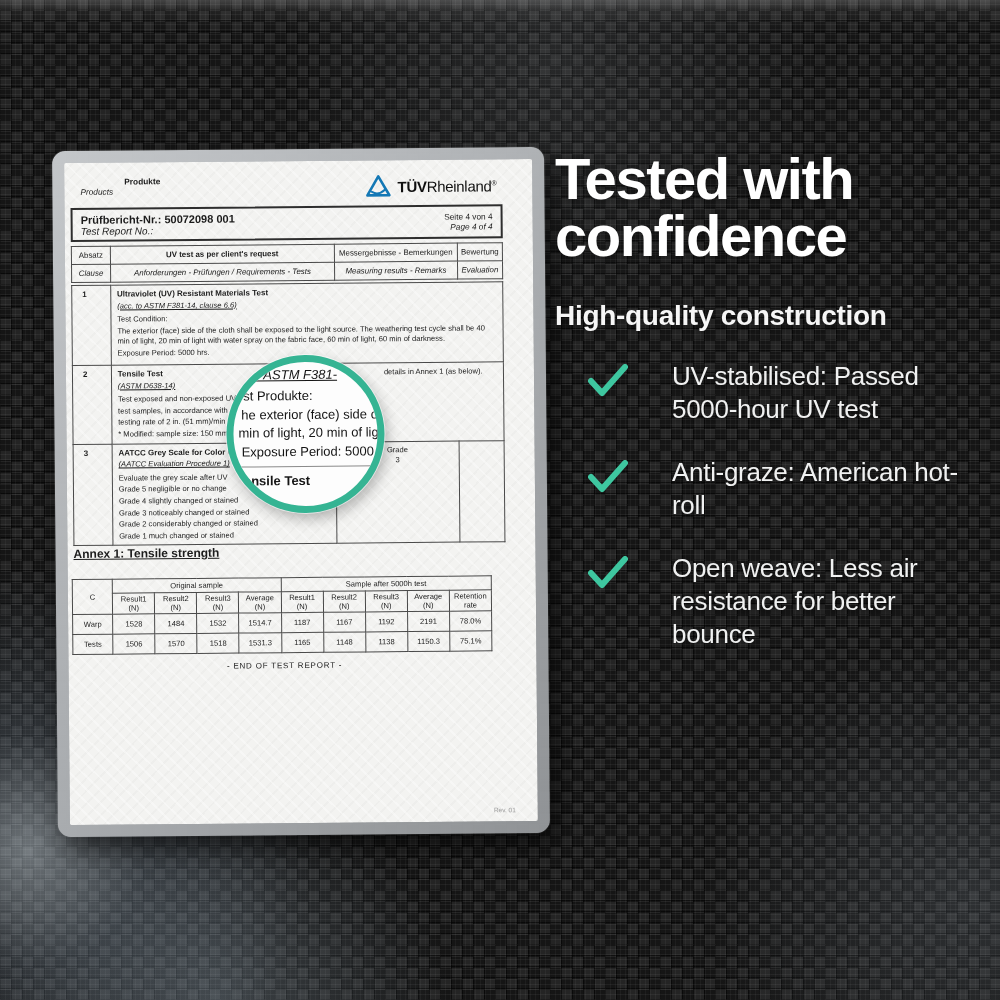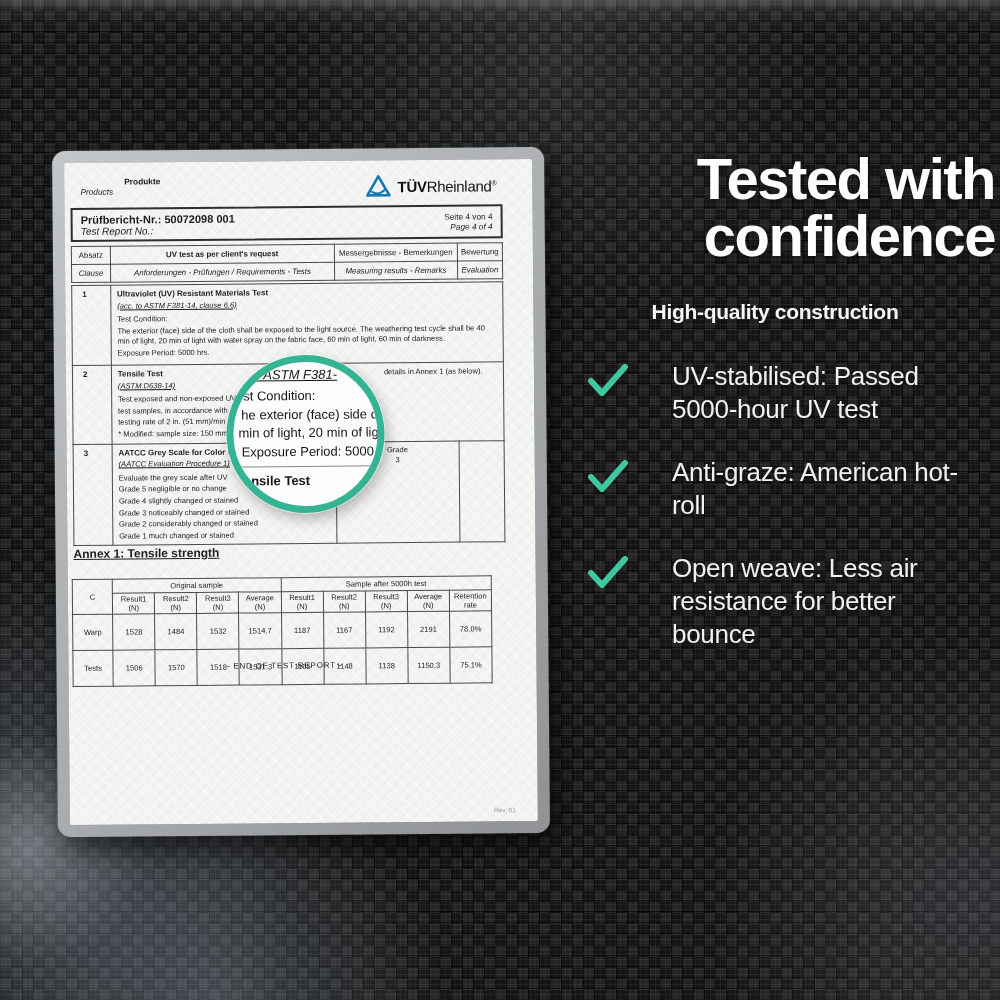--- a/index.html
+++ b/index.html
@@ -75,21 +75,21 @@
   .main-table .para { margin-bottom:1px; }
   .r1 { height:80px; } .r2 { height:70px; } .r3 { height:98px; }
   .result2 { padding:4px 4px 0 48px !important; }
   .grade-cell { text-align:center; padding-top:3px !important; line-height:13px; }
 
   .annex-title { position:absolute; left:6px; top:384px; font-weight:bold; font-size:12px; text-decoration:underline; }
   .annex-table { position:absolute; left:4px; top:416px; width:420px; }
   .annex-table td { border:1px solid #4a4a4a; text-align:center; font-size:7.6px; padding:1px 0; }
   .annex-table .grp { height:14px; }
   .annex-table .sub td { height:20px; line-height:9px; }
-  .annex-table .dat td { height:36px; }
+  .annex-table .dat td { height:20px; }
   .pre { white-space:pre-line; }
   .ac0 { width:9.6%; }
 
   .end-note { position:absolute; left:6px; width:420px; top:500px; text-align:center; font-size:8px; letter-spacing:.8px; }
   .rev { position:absolute; right:22px; bottom:8px; font-size:6.5px; color:#9a9a9a; }
 
   
   .magnifier {
     position:absolute; left:160px; top:194px; width:158px; height:158px;
     border-radius:50%; border:7px solid #35b493; background:#fdfdfd;
@@ -101,27 +101,27 @@
   .m2 { top:26px; left:10px; }
   .m3 { top:45px; left:8px; }
   .m4 { top:63px; left:5px; }
   .m5 { top:82px; left:8px; }
   .mdiv { position:absolute; top:104px; left:0; right:0; border-top:1px solid #8a8a8a; }
   .m6 { top:111px; left:10px; font-weight:bold; }
   .m7 { top:131px; left:4px; font-style:italic; text-decoration:underline;margin-top:36px; }
 
   
   .headline {
-    position:absolute; left:555px; top:150px; width:440px; text-align:right;
+    position:absolute; left:555px; top:150px; width:440px; text-align:left;
     color:#ffffff; font-weight:bold; font-size:58px; line-height:57px; letter-spacing:-1.5px;
     text-shadow:0 2px 8px rgba(0,0,0,.45);
   }
   .subtitle {
-    position:absolute; left:555px; top:300px; width:440px; text-align:center;
-    color:#f6f6f6; font-weight:bold; font-size:21px; letter-spacing:-0.3px;
+    position:absolute; left:555px; top:300px; width:440px; text-align:left;
+    color:#f6f6f6; font-weight:bold; font-size:28px; letter-spacing:-0.3px;
     text-shadow:0 2px 6px rgba(0,0,0,.4);
   }
   .bullets { position:absolute; left:588px; top:360px; width:370px; }
   .bullet { display:flex; margin-bottom:30px; }
   .bullet .chk { flex:0 0 44px; padding-top:4px; }
   .bullet .txt { color:#f0f1f1; font-size:26px; line-height:33px; font-weight:normal; letter-spacing:-0.3px; text-shadow:0 2px 5px rgba(0,0,0,.45);margin-left:40px; }
 </style>
 </head>
 <body>
 
@@ -294,21 +294,21 @@
           <td>75.1%</td>
         </tr>
       </tbody>
         </table>
 
       <div class="end-note">- END OF TEST REPORT -</div>
       <div class="rev">Rev. 01</div>
 
       <div class="magnifier" style="border-color: rgb(53, 180, 147);">
         <div class="ml m1">o ASTM F381-</div>
-        <div class="ml m2">st Condition:</div>
+        <div class="ml m2">st Produkte:</div>
         <div class="ml m3">he exterior (face) side of</div>
         <div class="ml m4">min of light, 20 min of light</div>
         <div class="ml m5">Exposure Period: 5000 hrs.</div>
         <div class="mdiv"></div>
         <div class="ml m6">ensile Test</div>
         <div class="ml m7">TM D638-14)</div>
       </div>
 
     </div>
   </div>

